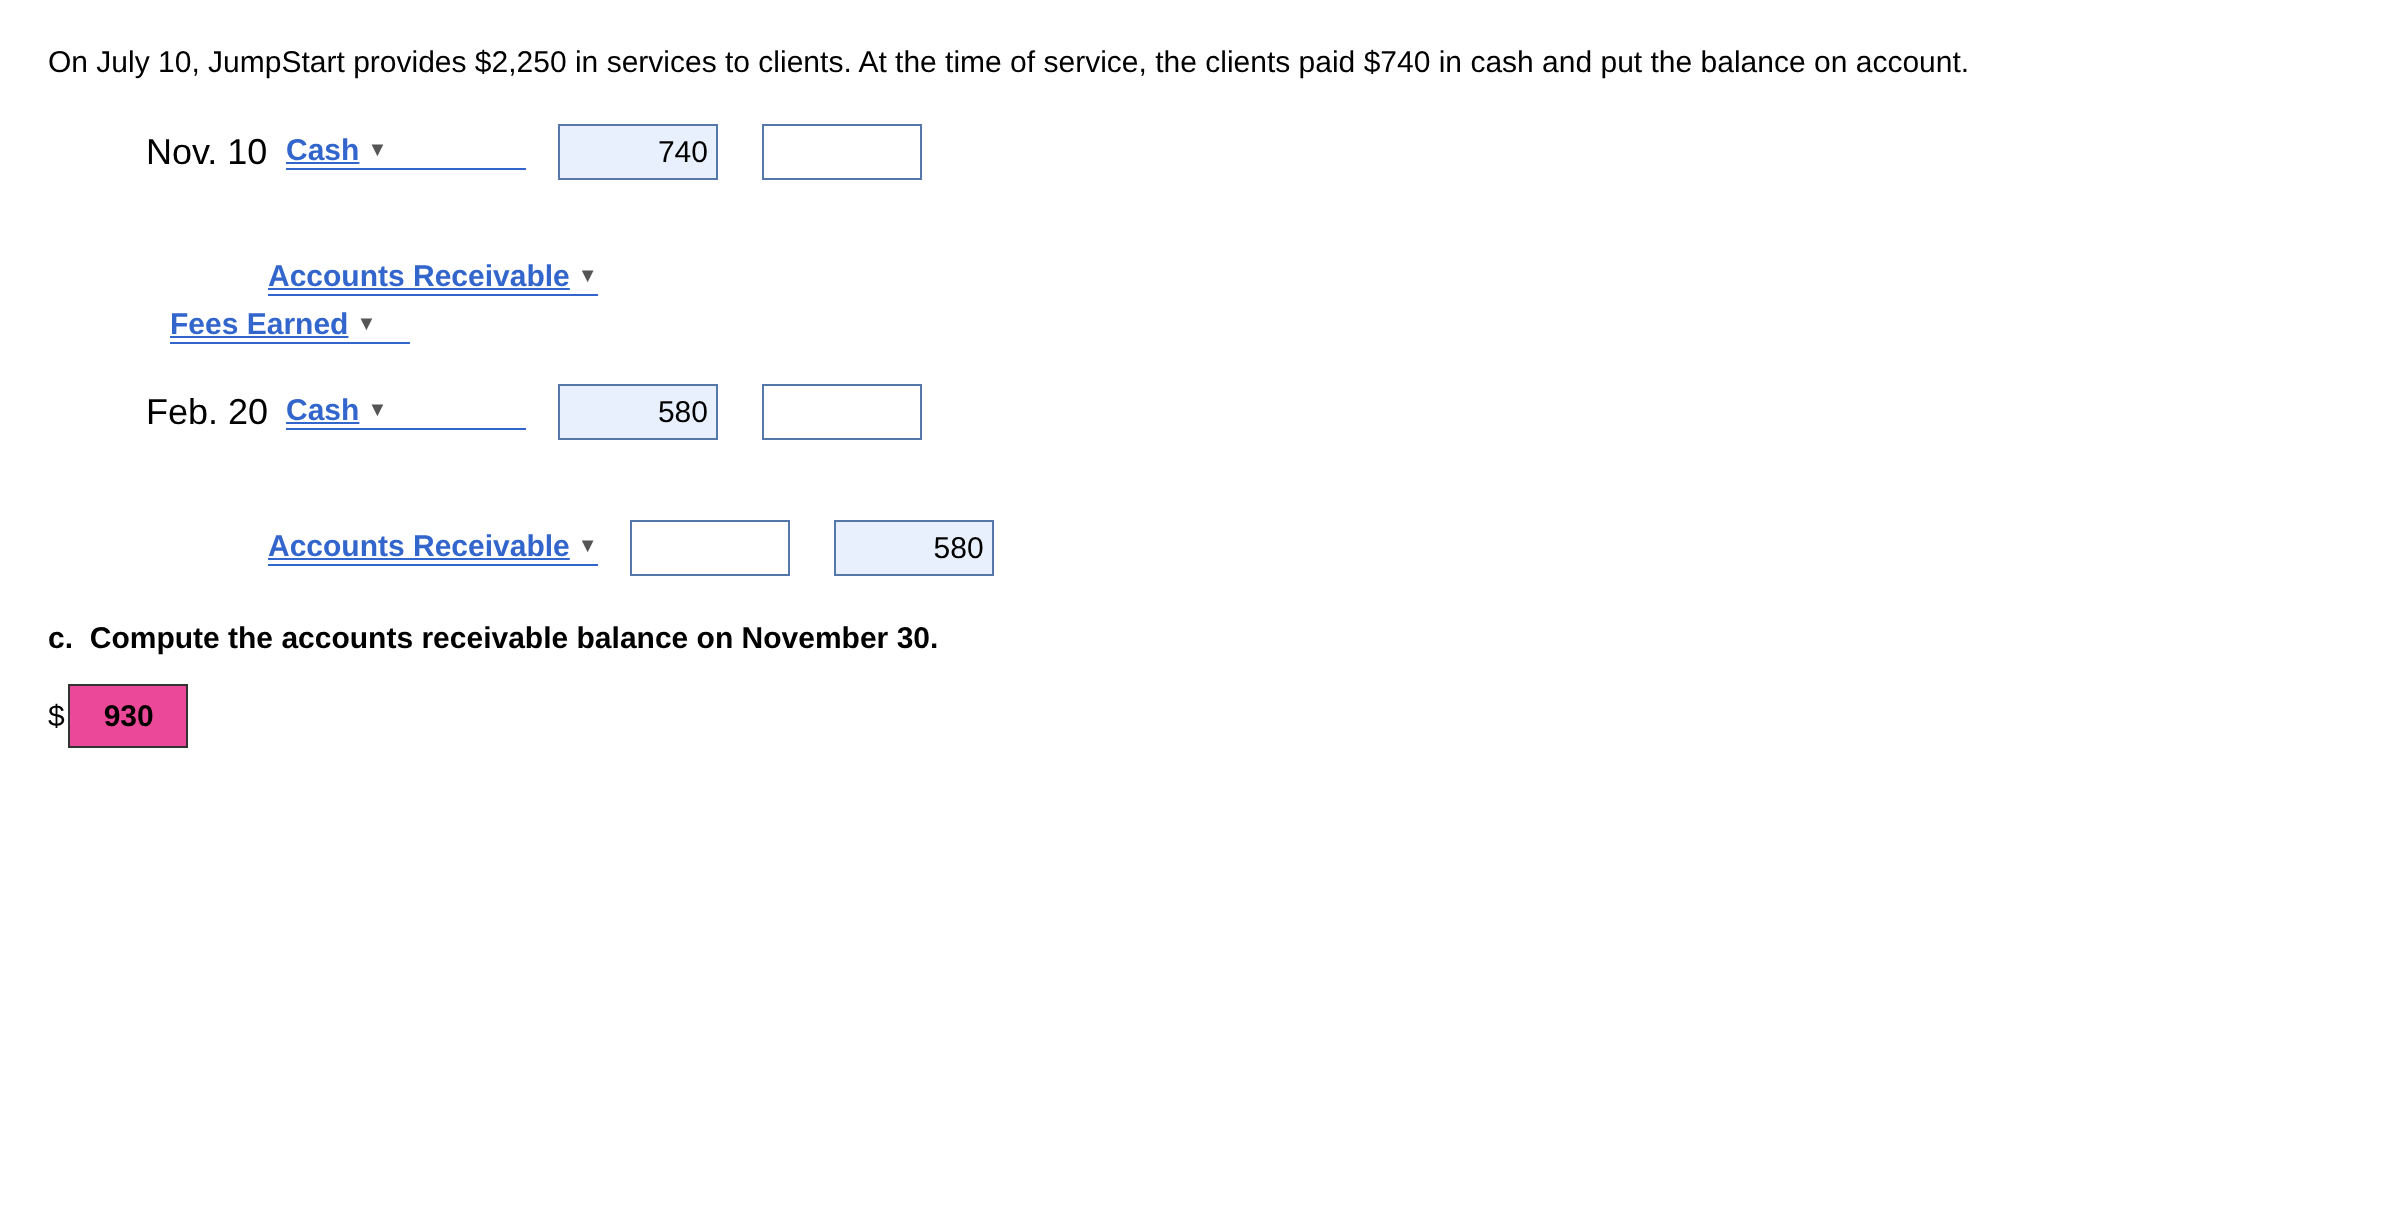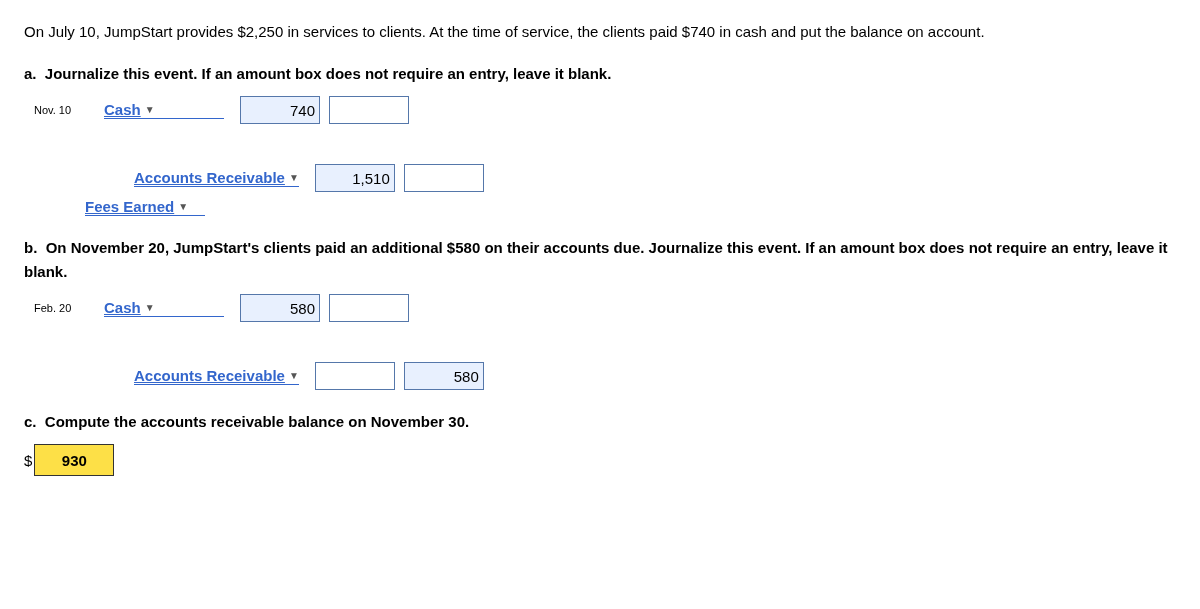--- a/index.html
+++ b/index.html
@@ -37,21 +37,22 @@
     }
 
     .journal-row {
       display: flex;
       align-items: center;
       margin-bottom: 6px;
     }
 
     .date-label {
       min-width: 70px;
-      font-size: 11px;
+      font-size: 18px;
+      margin-left: 39px;
     }
 
     .account-dropdown {
       display: inline-flex;
       align-items: center;
       border-bottom: 1.5px solid #3366cc;
       color: #3366cc;
       cursor: pointer;
       font-size: 15px;
       min-width: 120px;
@@ -93,104 +94,92 @@
       margin-left: 100px;
       margin-top: 40px;
     }
 
     .indented-2 {
       margin-left: 51px;
     }
 
     .amount-pair {
       display: flex;
-      gap: 9px;
+      gap: 22px;
       margin-left: 8px;
     }
 
     .compute-section {
       margin-top: 0;
     }
 
     .compute-row {
       display: flex;
       align-items: center;
       margin-top: 8px;
     }
 
     .dollar-sign {
       font-size: 15px;
       margin-right: 2px;
     }
 
     .balance-input {
       border: 1.5px solid #333;
-      width: 80px;
+      width: 60px;
       height: 32px;
       text-align: center;
       font-size: 15px;
       font-weight: bold;
-      background: #fde047;
+      background: #ec4899;
       color: #000;
       outline: none;
     }
   </style>
 </head>
 <body>
 
 <div class="intro-text">
   <span>On July 10, JumpStart provides $2,250 in services to clients. At the time of service, the clients paid $740 in cash and put the balance on account.</span>
 </div>
 
 <div class="section">
-  <div class="section-label">
-    <span>a.</span>&nbsp;
-    <span>Journalize this event. If an amount box does not require an entry, leave it blank.</span>
-  </div>
 
   <div class="journal-area">
 
     <div class="journal-row">
       <span class="date-label">Nov. 10</span>
       <div class="account-dropdown">
         <span class="account-dropdown-text">Cash</span>
         <span class="dropdown-arrow">▼</span>
       </div>
       <div class="amount-pair">
         <input class="amount-input highlighted" type="text" value="740" style="">
         <input class="amount-input" type="text" value="" style="">
       </div>
     </div>
 
     <div class="journal-row indented-1">
       <div class="account-dropdown">
         <span class="account-dropdown-text">Accounts Receivable</span>
         <span class="dropdown-arrow">▼</span>
       </div>
-      <div class="amount-pair">
-        <input class="amount-input highlighted" type="text" value="1,510" style="">
-        <input class="amount-input" type="text" value="" style="">
-      </div>
     </div>
 
     <div class="journal-row indented-2">
       <div class="account-dropdown">
         <span class="account-dropdown-text">Fees Earned</span>
         <span class="dropdown-arrow">▼</span>
       </div>
     </div>
 
   </div>
 </div>
 
 <div class="section">
-  <div class="section-label">
-    <span>b.</span>&nbsp;
-    <span>On November 20, JumpStart's clients paid an additional $580 on their accounts due. Journalize this event. If an amount box does not require an entry, leave it blank.</span>
-  </div>
 
   <div class="journal-area">
 
     <div class="journal-row">
       <span class="date-label">Feb. 20</span>
       <div class="account-dropdown">
         <span class="account-dropdown-text">Cash</span>
         <span class="dropdown-arrow">▼</span>
       </div>
       <div class="amount-pair">

